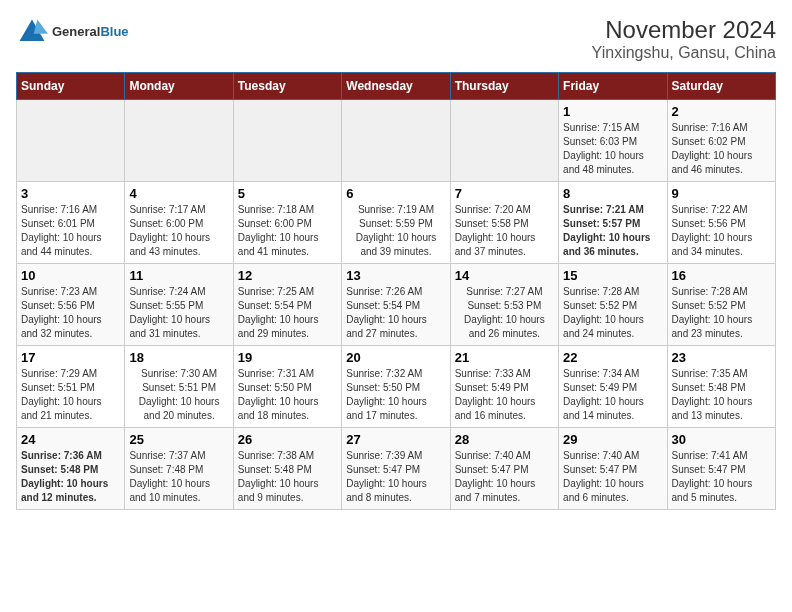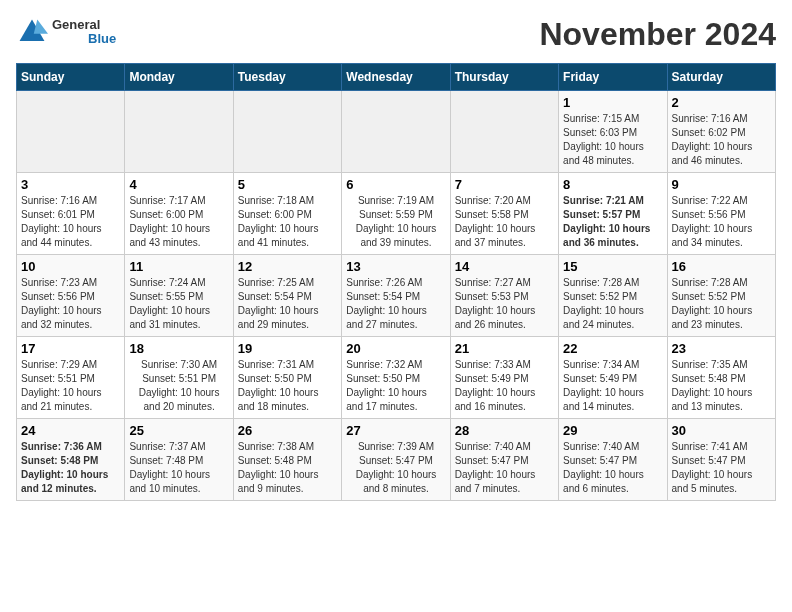--- a/index.html
+++ b/index.html
@@ -16,51 +16,51 @@
       align-items: flex-start;
       margin-bottom: 10px;
     }
     .logo {
       display: flex;
       align-items: center;
       gap: 4px;
     }
     .logo-text {
       display: flex;
-      flex-direction: column;
+      flex-direction: row;
       font-size: 13px;
       font-weight: bold;
       line-height: 1.1;
     }
     .logo-text .general { color: #333; }
-    .logo-text .blue { color: #1a6faf; padding-left: 36px; }
+    .logo-text .blue { color: #1a6faf; }
     .logo-icon {
       width: 32px;
       height: 32px;
     }
     .title-block {
       text-align: right;
     }
     .title-block h1 {
-      font-size: 32px;
-      font-weight: bold;
+      font-size: 24px;
+      font-weight: normal;
       color: #333;
     }
     .title-block h2 {
       font-size: 16px;
       font-weight: normal;
       color: #555;
     }
     table {
       width: 100%;
       border-collapse: collapse;
       font-size: 11px;
     }
     thead tr th {
-      background: #0c4a6e;
+      background: #7f1d1d;
       color: #fff;
       padding: 6px 4px;
       text-align: left;
       font-size: 12px;
       font-weight: bold;
       border: 1px solid #2d6aa0;
     }
     tbody tr td {
       border: 1px solid #ccc;
       padding: 4px 4px;
@@ -99,20 +99,21 @@
       <polygon points="18,4 32,28 4,28" fill="#1a6faf"></polygon>
       <polygon points="24,4 36,20 20,20" fill="#5aabdc"></polygon>
     </svg>
     <div class="logo-text">
       <span class="general">General</span>
       <span class="blue">Blue</span>
     </div>
   </div>
   <div class="title-block">
     <h1>November 2024</h1>
+    <h2>Yinxingshu, Gansu, China</h2>
   </div>
 </div>
 
 <table>
   <thead>
     <tr>
     <th>Sunday</th>
         <th>Monday</th>
         <th>Tuesday</th>
         <th>Wednesday</th>
@@ -205,21 +206,21 @@
 Daylight: 10 hours and 29 minutes.</div>
         </td>
         <td>
           <span class="day-number">13</span>
           <div class="day-info" style="white-space: pre-line;">Sunrise: 7:26 AM
 Sunset: 5:54 PM
 Daylight: 10 hours and 27 minutes.</div>
         </td>
         <td>
           <span class="day-number">14</span>
-          <div class="day-info" style="white-space: pre-line;">Sunrise: 7:27 AM
+          <div class="day-info" style="white-space: pre-line; text-align: center;">Sunrise: 7:27 AM
 Sunset: 5:53 PM
 Daylight: 10 hours and 26 minutes.</div>
         </td>
         <td>
           <span class="day-number">15</span>
           <div class="day-info" style="white-space: pre-line;">Sunrise: 7:28 AM
 Sunset: 5:52 PM
 Daylight: 10 hours and 24 minutes.</div>
         </td>
         <td>
@@ -287,21 +288,21 @@
 Daylight: 10 hours and 10 minutes.</div>
         </td>
         <td>
           <span class="day-number">26</span>
           <div class="day-info" style="white-space: pre-line;">Sunrise: 7:38 AM
 Sunset: 5:48 PM
 Daylight: 10 hours and 9 minutes.</div>
         </td>
         <td>
           <span class="day-number">27</span>
-          <div class="day-info" style="white-space: pre-line; text-align: center;">Sunrise: 7:39 AM
+          <div class="day-info" style="white-space: pre-line;">Sunrise: 7:39 AM
 Sunset: 5:47 PM
 Daylight: 10 hours and 8 minutes.</div>
         </td>
         <td>
           <span class="day-number">28</span>
           <div class="day-info" style="white-space: pre-line;">Sunrise: 7:40 AM
 Sunset: 5:47 PM
 Daylight: 10 hours and 7 minutes.</div>
         </td>
         <td>

